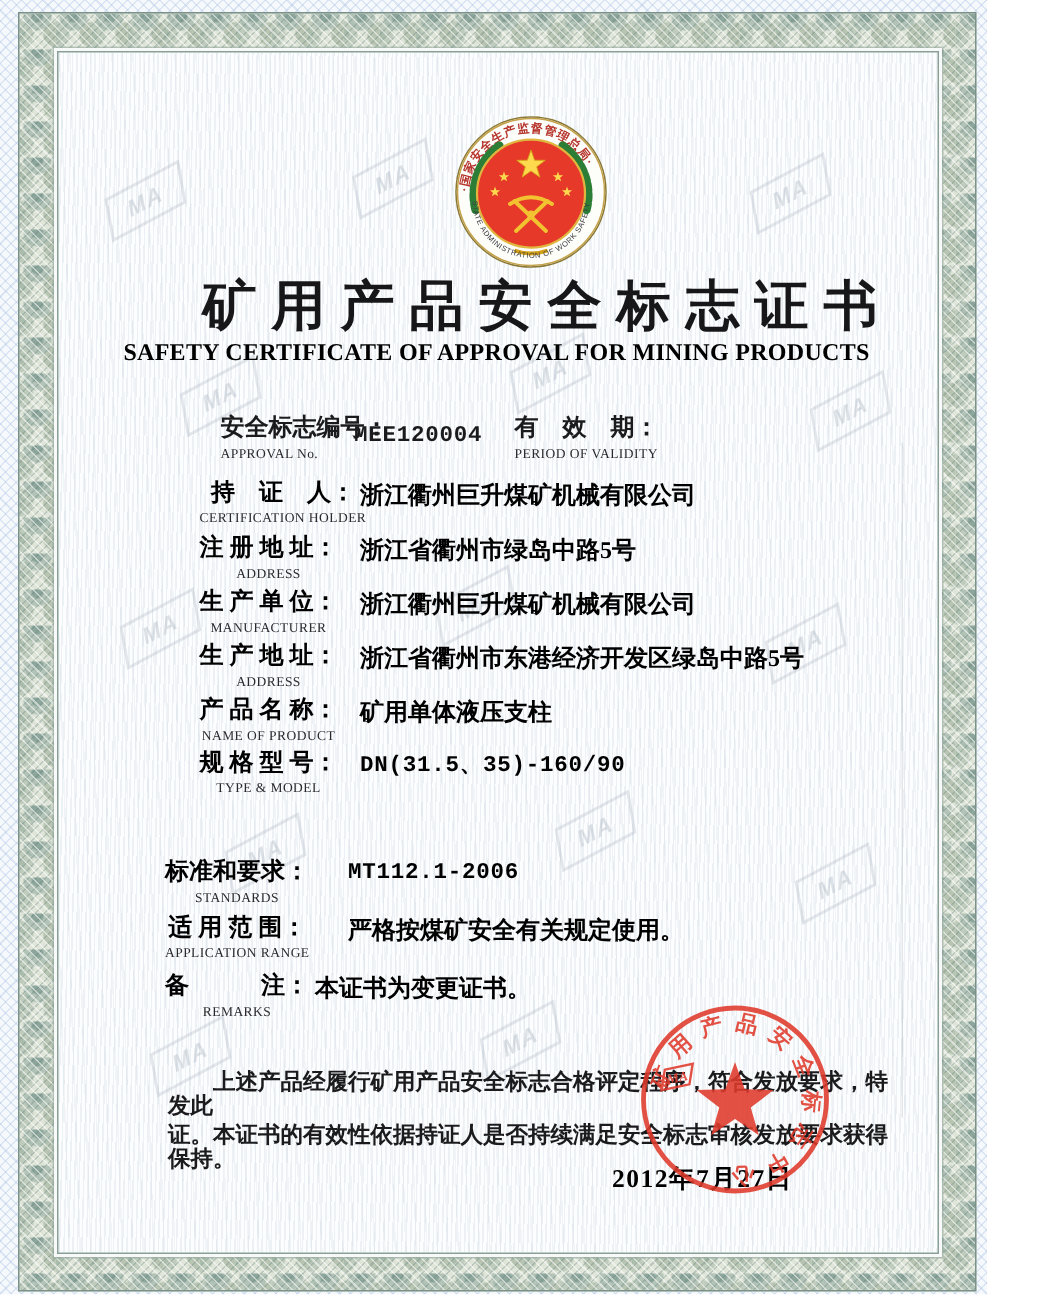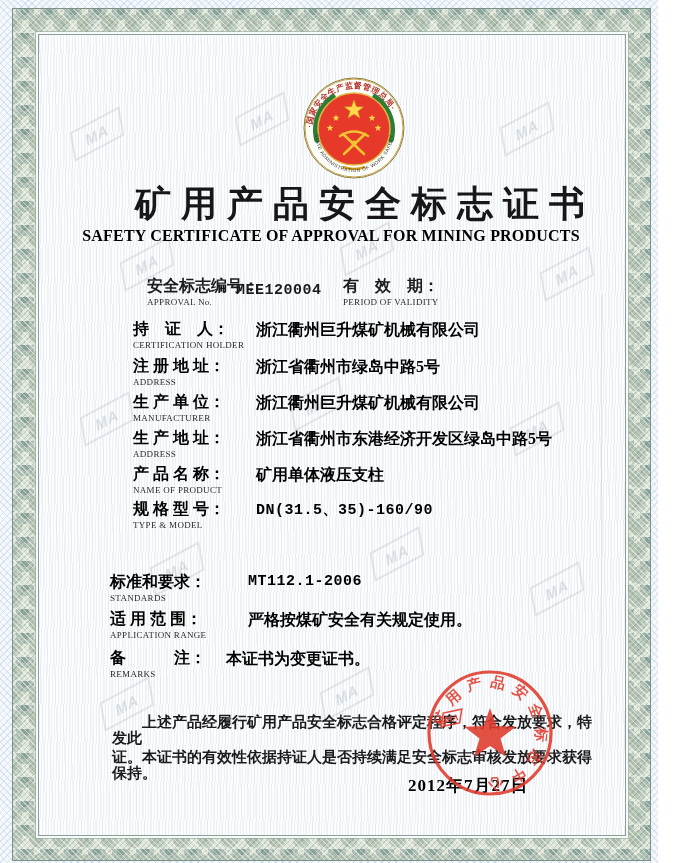--- a/index.html
+++ b/index.html
@@ -43,24 +43,24 @@
 
   
   .abs{position:absolute;color:#1b1b1d;}
   .title{left:38px;top:180px;width:654px;text-align:center;font-size:36px;font-weight:bold;
     letter-spacing:10px;color:#17171a;}
   .subtitle{left:38px;top:227px;width:586px;text-align:center;font-size:16px;font-weight:bold;
     letter-spacing:.2px;color:#000000;}
 
   .lblstack .cn{display:block;font-size:16px;font-weight:bold;line-height:18px;}
   .lblstack .en{display:block;font-size:9px;line-height:10px;margin-top:2px;letter-spacing:.3px;color:#2a2a2e;}
-  .val{font-size:16px;font-weight:bold;white-space:nowrap;padding-left:16px;}
+  .val{font-size:16px;font-weight:bold;white-space:nowrap;}
   .num{font-family:"Liberation Mono", monospace;font-weight:bold;font-size:15px;letter-spacing:.5px;}
 
-  .field{position:absolute;left:133px;}
+  .field{position:absolute;left:133px;text-align:center;}
   .field .fval{position:absolute;left:107px;top:0;}
   .g2{left:110px;}
   .statement{position:absolute;left:112px;top:693px;width:486px;font-size:15px;font-weight:bold;
     line-height:15.5px;color:#1b1b1d;}
   .statement .l1{text-indent:30px;margin-top:22px;}
   .statement .l2{margin-top:4px;}
 
   .issuer{position:absolute;left:300px;top:737px;width:150px;text-align:center;}
   .issuer .cn{font-size:19px;font-weight:bold;letter-spacing:2px;}
   .issuer .en{font-size:11px;letter-spacing:1px;margin-top:2px;color:#222;}

